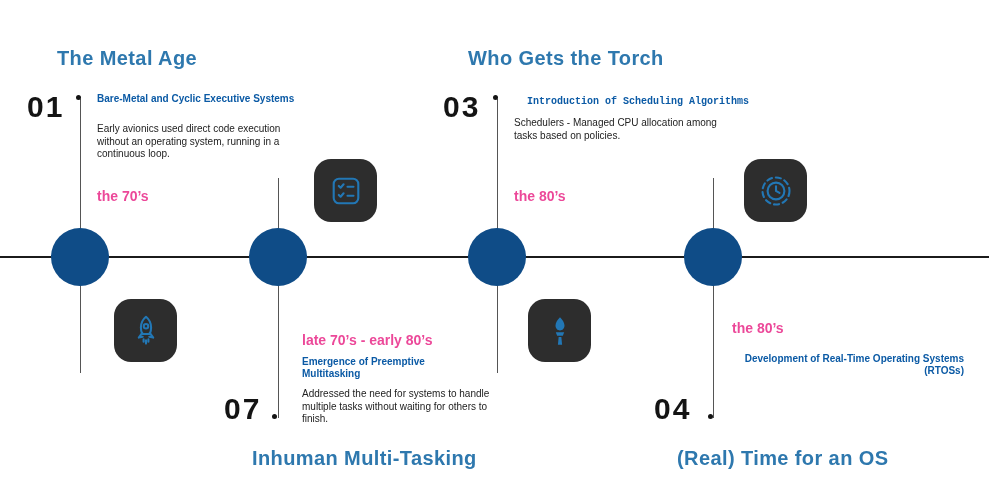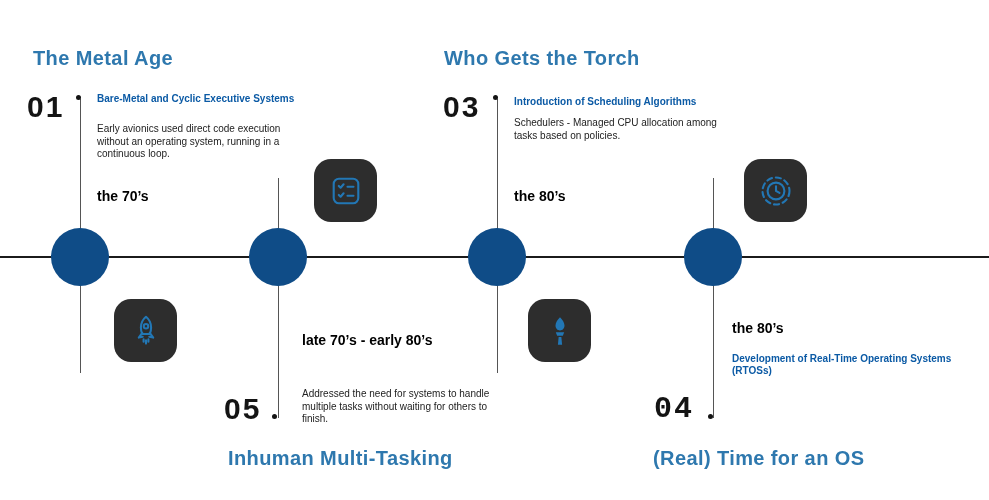--- a/index.html
+++ b/index.html
@@ -7,26 +7,26 @@
     position:relative; width:989px; height:500px; background:#ffffff;
     font-family:"Liberation Sans", sans-serif; overflow:hidden;
   }
   .axis { position:absolute; left:0; top:256px; width:989px; height:2px; background:#1b1b1b; }
   .conn { position:absolute; width:1px; background:#555; z-index:1; }
   .node { position:absolute; top:228px; width:58px; height:58px; border-radius:50%; background:#0f4c87; z-index:2; }
   .icon-box {
     position:absolute; width:63px; height:63px; border-radius:17px; background:#2d2d2d;
     display:flex; align-items:center; justify-content:center; z-index:3;
   }
-  .sec-title { position:absolute; font-size:20px; font-weight:bold; color:#2e78ae; letter-spacing:0.4px; white-space:nowrap; }
+  .sec-title { position:absolute; font-size:20px; font-weight:bold; color:#2e78ae; letter-spacing:0.4px; white-space:nowrap;margin-left:24px; }
   .num { position:absolute; font-size:30px; font-weight:bold; color:#141414; letter-spacing:2px; }
   .dot { position:absolute; width:5px; height:5px; border-radius:50%; background:#141414; z-index:2; }
   .heading { position:absolute; font-size:10px; font-weight:bold; color:#0b5aa5; line-height:1.2; }
   .body-text { position:absolute; font-size:10px; color:#222222; line-height:1.25; }
-  .era { position:absolute; font-size:14px; font-weight:bold; color:#000000; white-space:nowrap; }
+  .era { position:absolute; font-size:14px; font-weight:bold; color:#ec4899; white-space:nowrap; }
 </style>
 </head>
 <body>
 
 <div class="canvas">
 
   <div class="axis"></div>
 
   <div class="conn" style="left:80px; top:99px; height:274px;"></div>
   <div class="conn" style="left:278px; top:178px; height:240px;"></div>
@@ -82,36 +82,37 @@
   </div>
 
   <div class="sec-title" style="left:33px;  top:47px;">The Metal Age</div>
   <div class="sec-title" style="left:444px; top:47px;text-align:center;">Who Gets the Torch</div>
   <div class="sec-title" style="left:653px; top:447px;">(Real) Time for an OS</div>
   <div class="sec-title" style="left:228px; top:447px;">Inhuman Multi-Tasking</div>
 
   <div class="num" style="left:27px;  top:90px;">01</div>
   <div class="dot" style="left:76px;  top:95px;"></div>
 
-  <div class="num" style="left:224px; top:392px;">05</div>
+  <div class="num" style="left:224px; top:392px;">07</div>
   <div class="dot" style="left:272px; top:414px;"></div>
 
   <div class="num" style="left:443px; top:90px;">03</div>
   <div class="dot" style="left:493px; top:95px;"></div>
 
-  <div class="num" style="left:654px; top:392px;font-family:Liberation Mono, monospace;">04</div>
+  <div class="num" style="left:654px; top:392px;">04</div>
   <div class="dot" style="left:708px; top:414px;"></div>
 
   <div class="heading" style="left:97px; top:93px;  width:200px;">Bare-Metal and Cyclic Executive Systems</div>
   <div class="body-text" style="left:97px; top:123px; width:196px;">Early avionics used direct code execution without an operating system, running in a continuous loop.</div>
   <div class="era" style="left:97px; top:188px;">the 70’s</div>
 
-  <div class="heading" style="left:514px; top:96px;  width:250px;">Introduction of Scheduling Algorithms</div>
+  <div class="heading" style="left:527px; top:96px;  width:250px;font-family:Liberation Mono, monospace;">Introduction of Scheduling Algorithms</div>
   <div class="body-text" style="left:514px; top:117px; width:226px;">Schedulers - Managed CPU allocation among tasks based on policies.</div>
   <div class="era" style="left:514px; top:188px;">the 80’s</div>
 
   <div class="era" style="left:302px; top:320px;margin-top:12px;">late 70’s - early 80’s</div>
+  <div class="heading" style="left:302px; top:356px; width:170px;">Emergence of Preemptive Multitasking</div>
   <div class="body-text" style="left:302px; top:388px; width:196px;">Addressed the need for systems to handle multiple tasks without waiting for others to finish.</div>
 
   <div class="era" style="left:732px; top:320px;">the 80’s</div>
-  <div class="heading" style="left:732px; top:353px; width:232px;">Development of Real-Time Operating Systems (RTOSs)</div>
+  <div class="heading" style="left:732px; top:353px; width:232px;text-align:right;">Development of Real-Time Operating Systems (RTOSs)</div>
 
 </div>
 
 </body></html>

